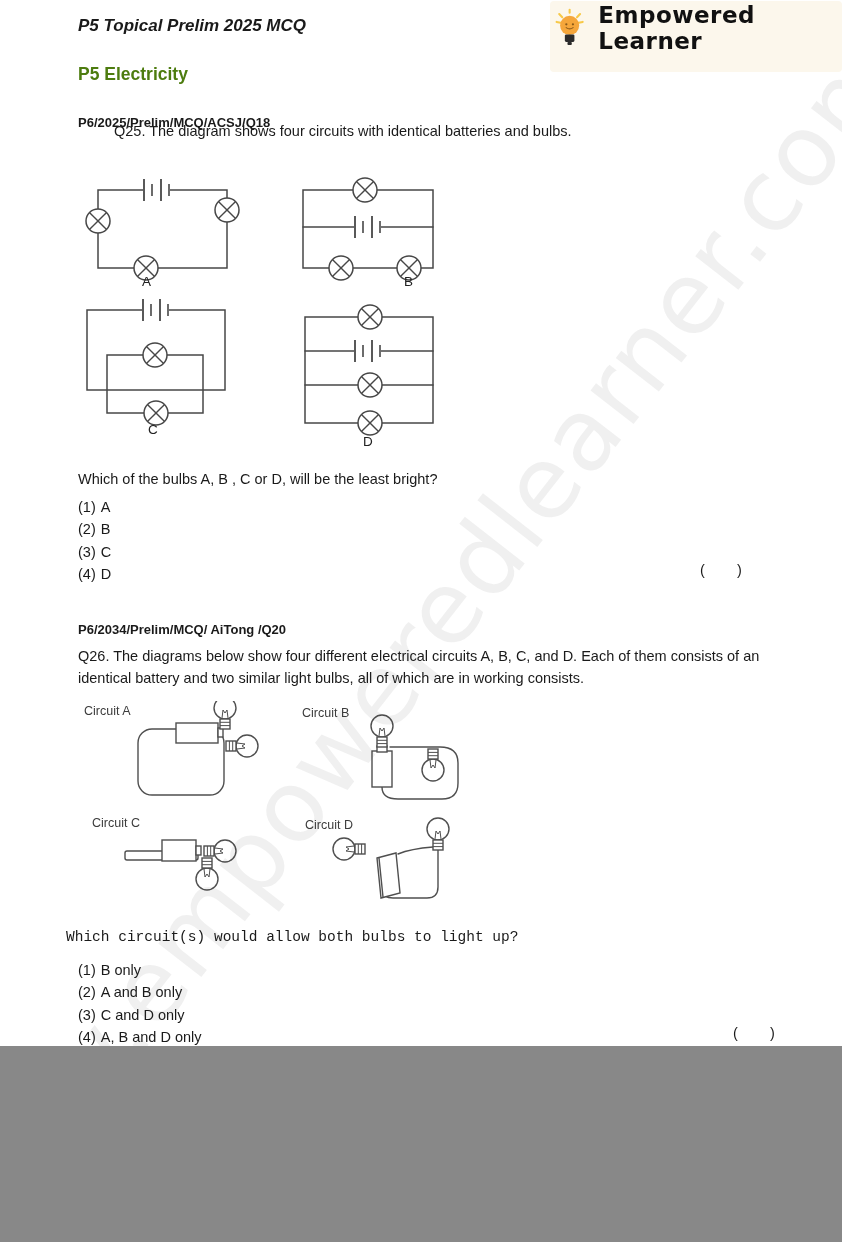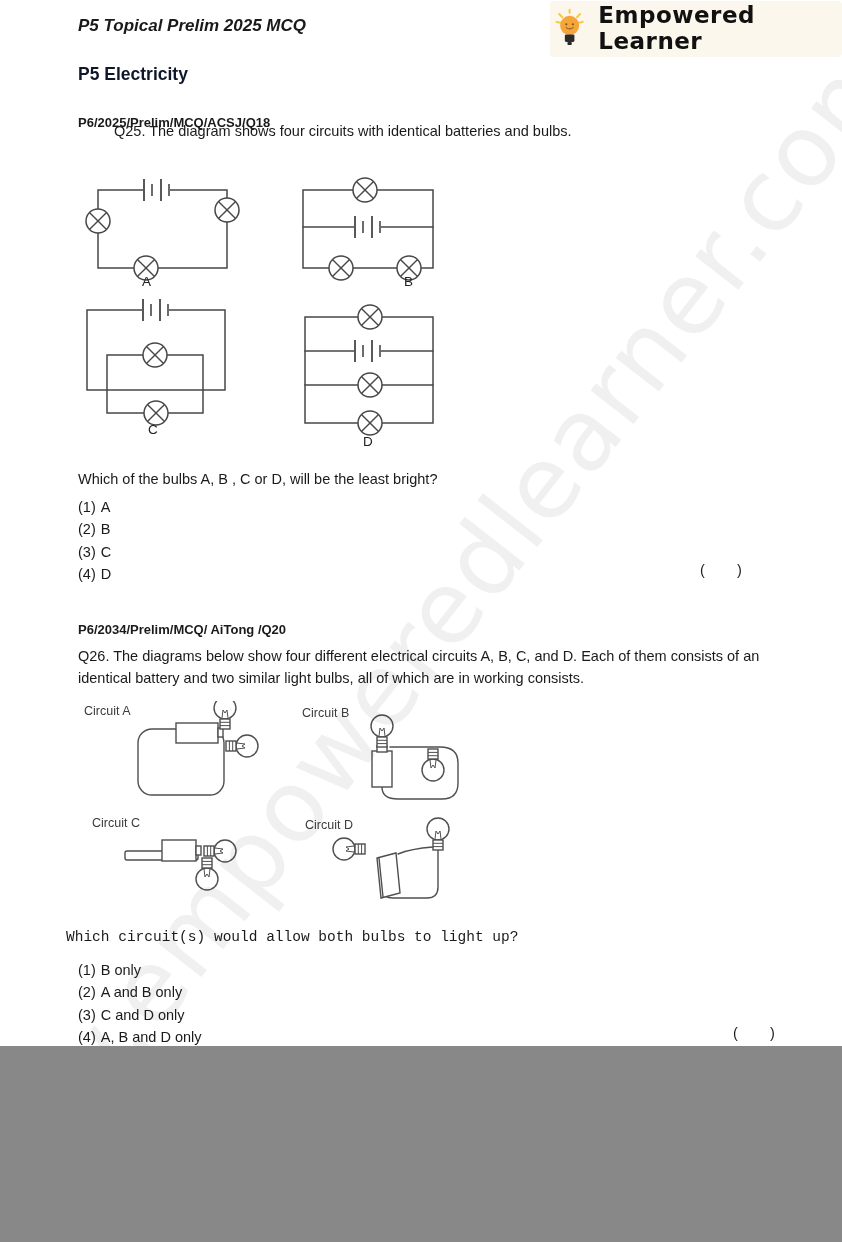--- a/index.html
+++ b/index.html
@@ -21,21 +21,21 @@
     font-family:"DejaVu Sans", sans-serif;
     font-size:100px; letter-spacing:2px;
     color:rgba(60,60,60,0.075);
     white-space:nowrap;
     pointer-events:none;
   }
 
   .doc-title { left:78px; top:16px; font-size:17px; font-weight:bold; font-style:italic; }
 
   .logo { left:550px; top:1px; display:flex; align-items:center; gap:13px;
-          background:#fcf7ec; padding:1px 10px 3px 4px; border-radius:4px; }
+          background:#fcf7ec; padding:1px 10px 18px 4px; border-radius:4px; }
   .logo-text { font-family:"DejaVu Sans", sans-serif; font-weight:bold;
                font-size:23px; letter-spacing:0.5px; color:#111; }
 
   .section-title { left:78px; top:64px; font-size:17.5px; font-weight:bold; }
 
   .code { font-size:13px; font-weight:bold; }
   .body-text { font-size:14.5px; line-height:22px; }
 
   .q25-code { left:78px; top:115px; }
   .q25-intro { left:78px; top:120px;margin-left:36px; }
@@ -84,21 +84,21 @@
       <circle cx="18" cy="20" r="11" fill="#F5A63B"></circle>
       <circle cx="14.2" cy="18.8" r="1.3" fill="#8a5a1a"></circle>
       <circle cx="21.8" cy="18.8" r="1.3" fill="#8a5a1a"></circle>
       <path d="M14,22.5 Q18,25.5 22,22.5" fill="none" stroke="#8a5a1a" stroke-width="1.2" stroke-linecap="round"></path>
       <rect x="12.5" y="30.5" width="11" height="8.5" rx="1.5" fill="#2b2b2b"></rect>
       <rect x="15.5" y="39" width="5" height="3.5" rx="1" fill="#2b2b2b"></rect>
     </svg>
     <span class="logo-text">Empowered Learner</span>
   </div>
 
-  <div class="abs section-title" style="color:#0f172a;">P5 Electricity</div>
+  <div class="abs section-title" style="color:#4d7c0f;">P5 Electricity</div>
 
   <div class="abs code q25-code">P6/2025/Prelim/MCQ/ACSJ/Q18</div>
   <div class="abs body-text q25-intro">Q25. The diagram shows four circuits with identical batteries and bulbs.</div>
 
   <svg class="abs q25-diagram" width="390" height="282" viewBox="0 0 390 282">
     <defs>
       <g id="xbulb">
         <circle cx="0" cy="0" r="12" fill="#ffffff" stroke="#474747" stroke-width="1.5"></circle>
         <line x1="-8.3" y1="-8.3" x2="8.3" y2="8.3" stroke="#474747" stroke-width="1.4"></line>
         <line x1="-8.3" y1="8.3" x2="8.3" y2="-8.3" stroke="#474747" stroke-width="1.4"></line>

